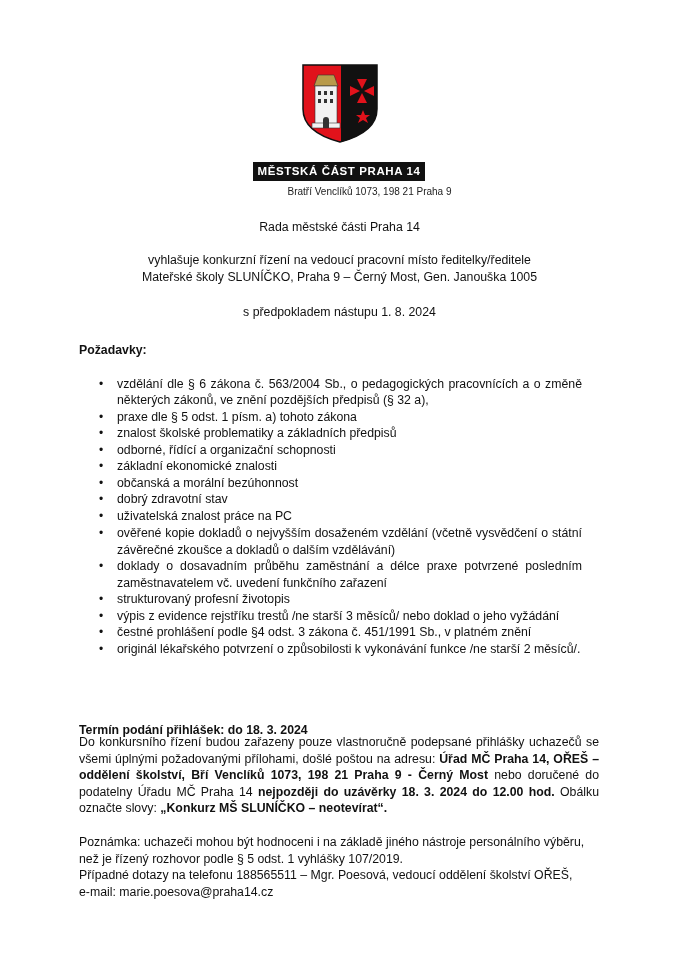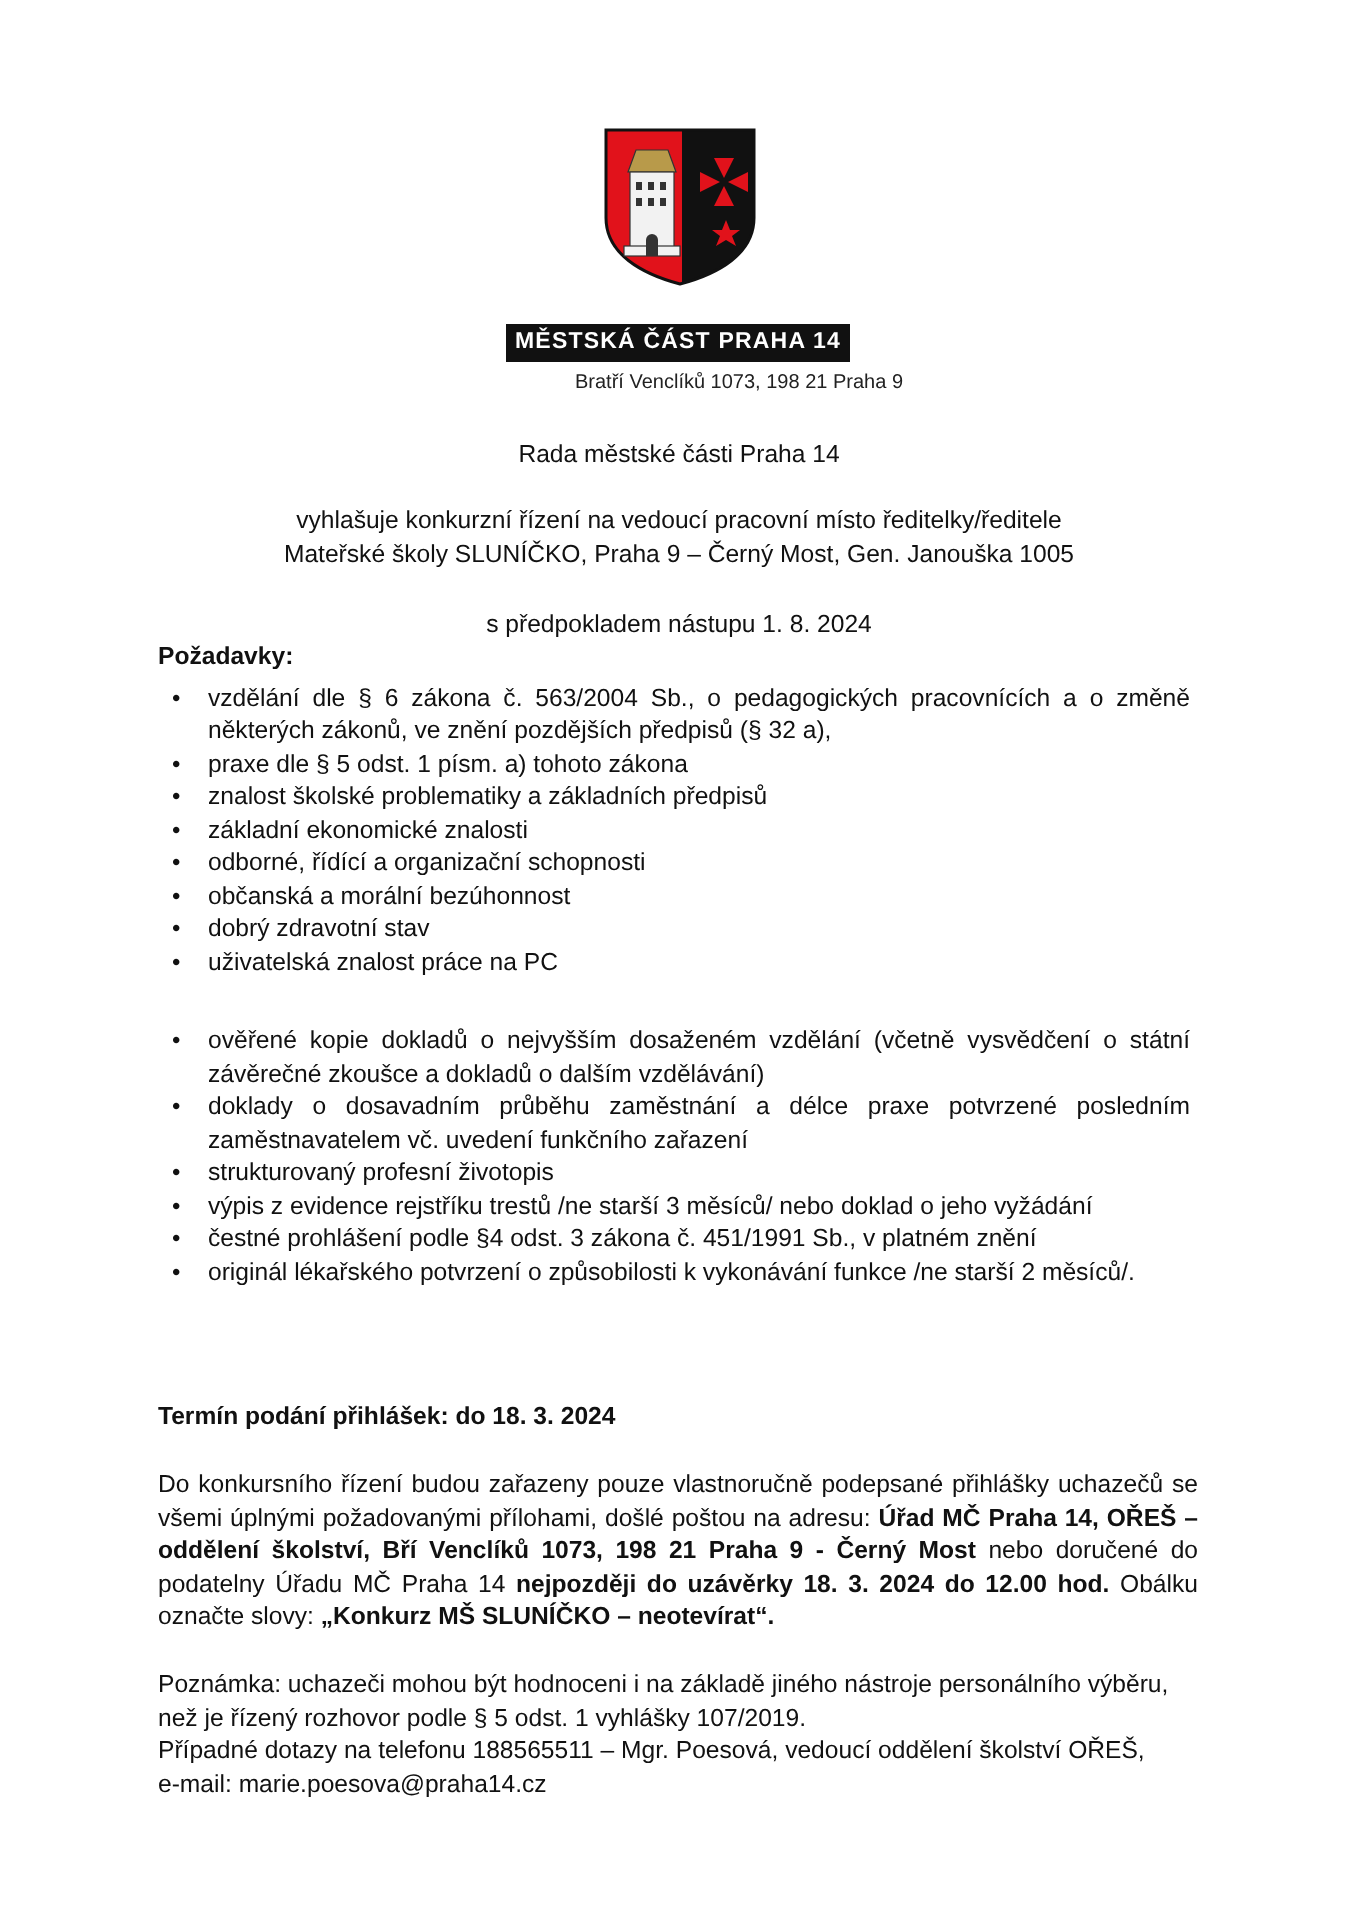--- a/index.html
+++ b/index.html
@@ -8,22 +8,22 @@
   .page { position: absolute; left: 0; top: 0; width: 679px; height: 781px; }
   .crest { position: absolute; left: 301px; top: 63px; width: 78px; height: 80px; }
   .brand { position: absolute; left: 253px; top: 162px; width: 172px; height: 19px;
            background: #111; color: #fff; font-weight: bold; font-size: 11.5px;
            letter-spacing: 0.6px; text-align: center; line-height: 19px; }
   .address { position: absolute; left: 0; width: 679px; top: 186px; text-align: center;
              font-size: 10px; color: #222; margin-left: 30px; }
   .center { position: absolute; left: 0; width: 679px; text-align: center; font-weight: normal;
             font-size: 12.3px; line-height: 16.5px; }
   .block { position: absolute; left: 79px; width: 520px; font-size: 12.3px; line-height: 16.5px; }
-  .heading { font-weight: bold; }
-  ul.list { list-style: none; margin: 4px; padding: 0; }
+  .heading { font-weight: bold; margin-top: 22px; }
+  ul.list { list-style: none; margin: 17px; padding: 0; }
   ul.list li { position: relative; padding-left: 21px; text-align: justify; }
   ul.list li::before { content: "\2022"; position: absolute; left: 3px; top: 0; font-size: 12px; }
   .para { text-align: justify; }
   b { font-weight: bold; }
 </style>
 </head>
 <body>
 
 <div class="page">
 
@@ -60,22 +60,22 @@
   <div class="center" style="top:252px;">vyhlašuje konkurzní řízení na vedoucí pracovní místo ředitelky/ředitele</div>
   <div class="center" style="top:269px;">Mateřské školy SLUNÍČKO, Praha 9 – Černý Most, Gen. Janouška 1005</div>
   <div class="center" style="top:304px;">s předpokladem nástupu 1. 8. 2024</div>
 
   <div class="block" style="top:320px;">
     <div class="heading">Požadavky:</div>
     <ul class="list">
       <li>vzdělání dle § 6 zákona č. 563/2004 Sb., o pedagogických pracovnících a o změně některých zákonů, ve znění pozdějších předpisů (§ 32 a),</li>
       <li>praxe dle § 5 odst. 1 písm. a) tohoto zákona</li>
       <li>znalost školské problematiky a základních předpisů</li>
+      <li>odborné, řídící a organizační schopnosti</li>
       <li>základní ekonomické znalosti</li>
-      <li>odborné, řídící a organizační schopnosti</li>
       <li>občanská a morální bezúhonnost</li>
       <li>dobrý zdravotní stav</li>
       <li>uživatelská znalost práce na PC</li>
     </ul>
   </div>
 
   <div class="block" style="top:508px;">
     <ul class="list">
       <li>ověřené kopie dokladů o nejvyšším dosaženém vzdělání (včetně vysvědčení o státní závěrečné zkoušce a dokladů o dalším vzdělávání)</li>
       <li>doklady o dosavadním průběhu zaměstnání a délce praxe potvrzené posledním zaměstnavatelem vč. uvedení funkčního zařazení</li>

